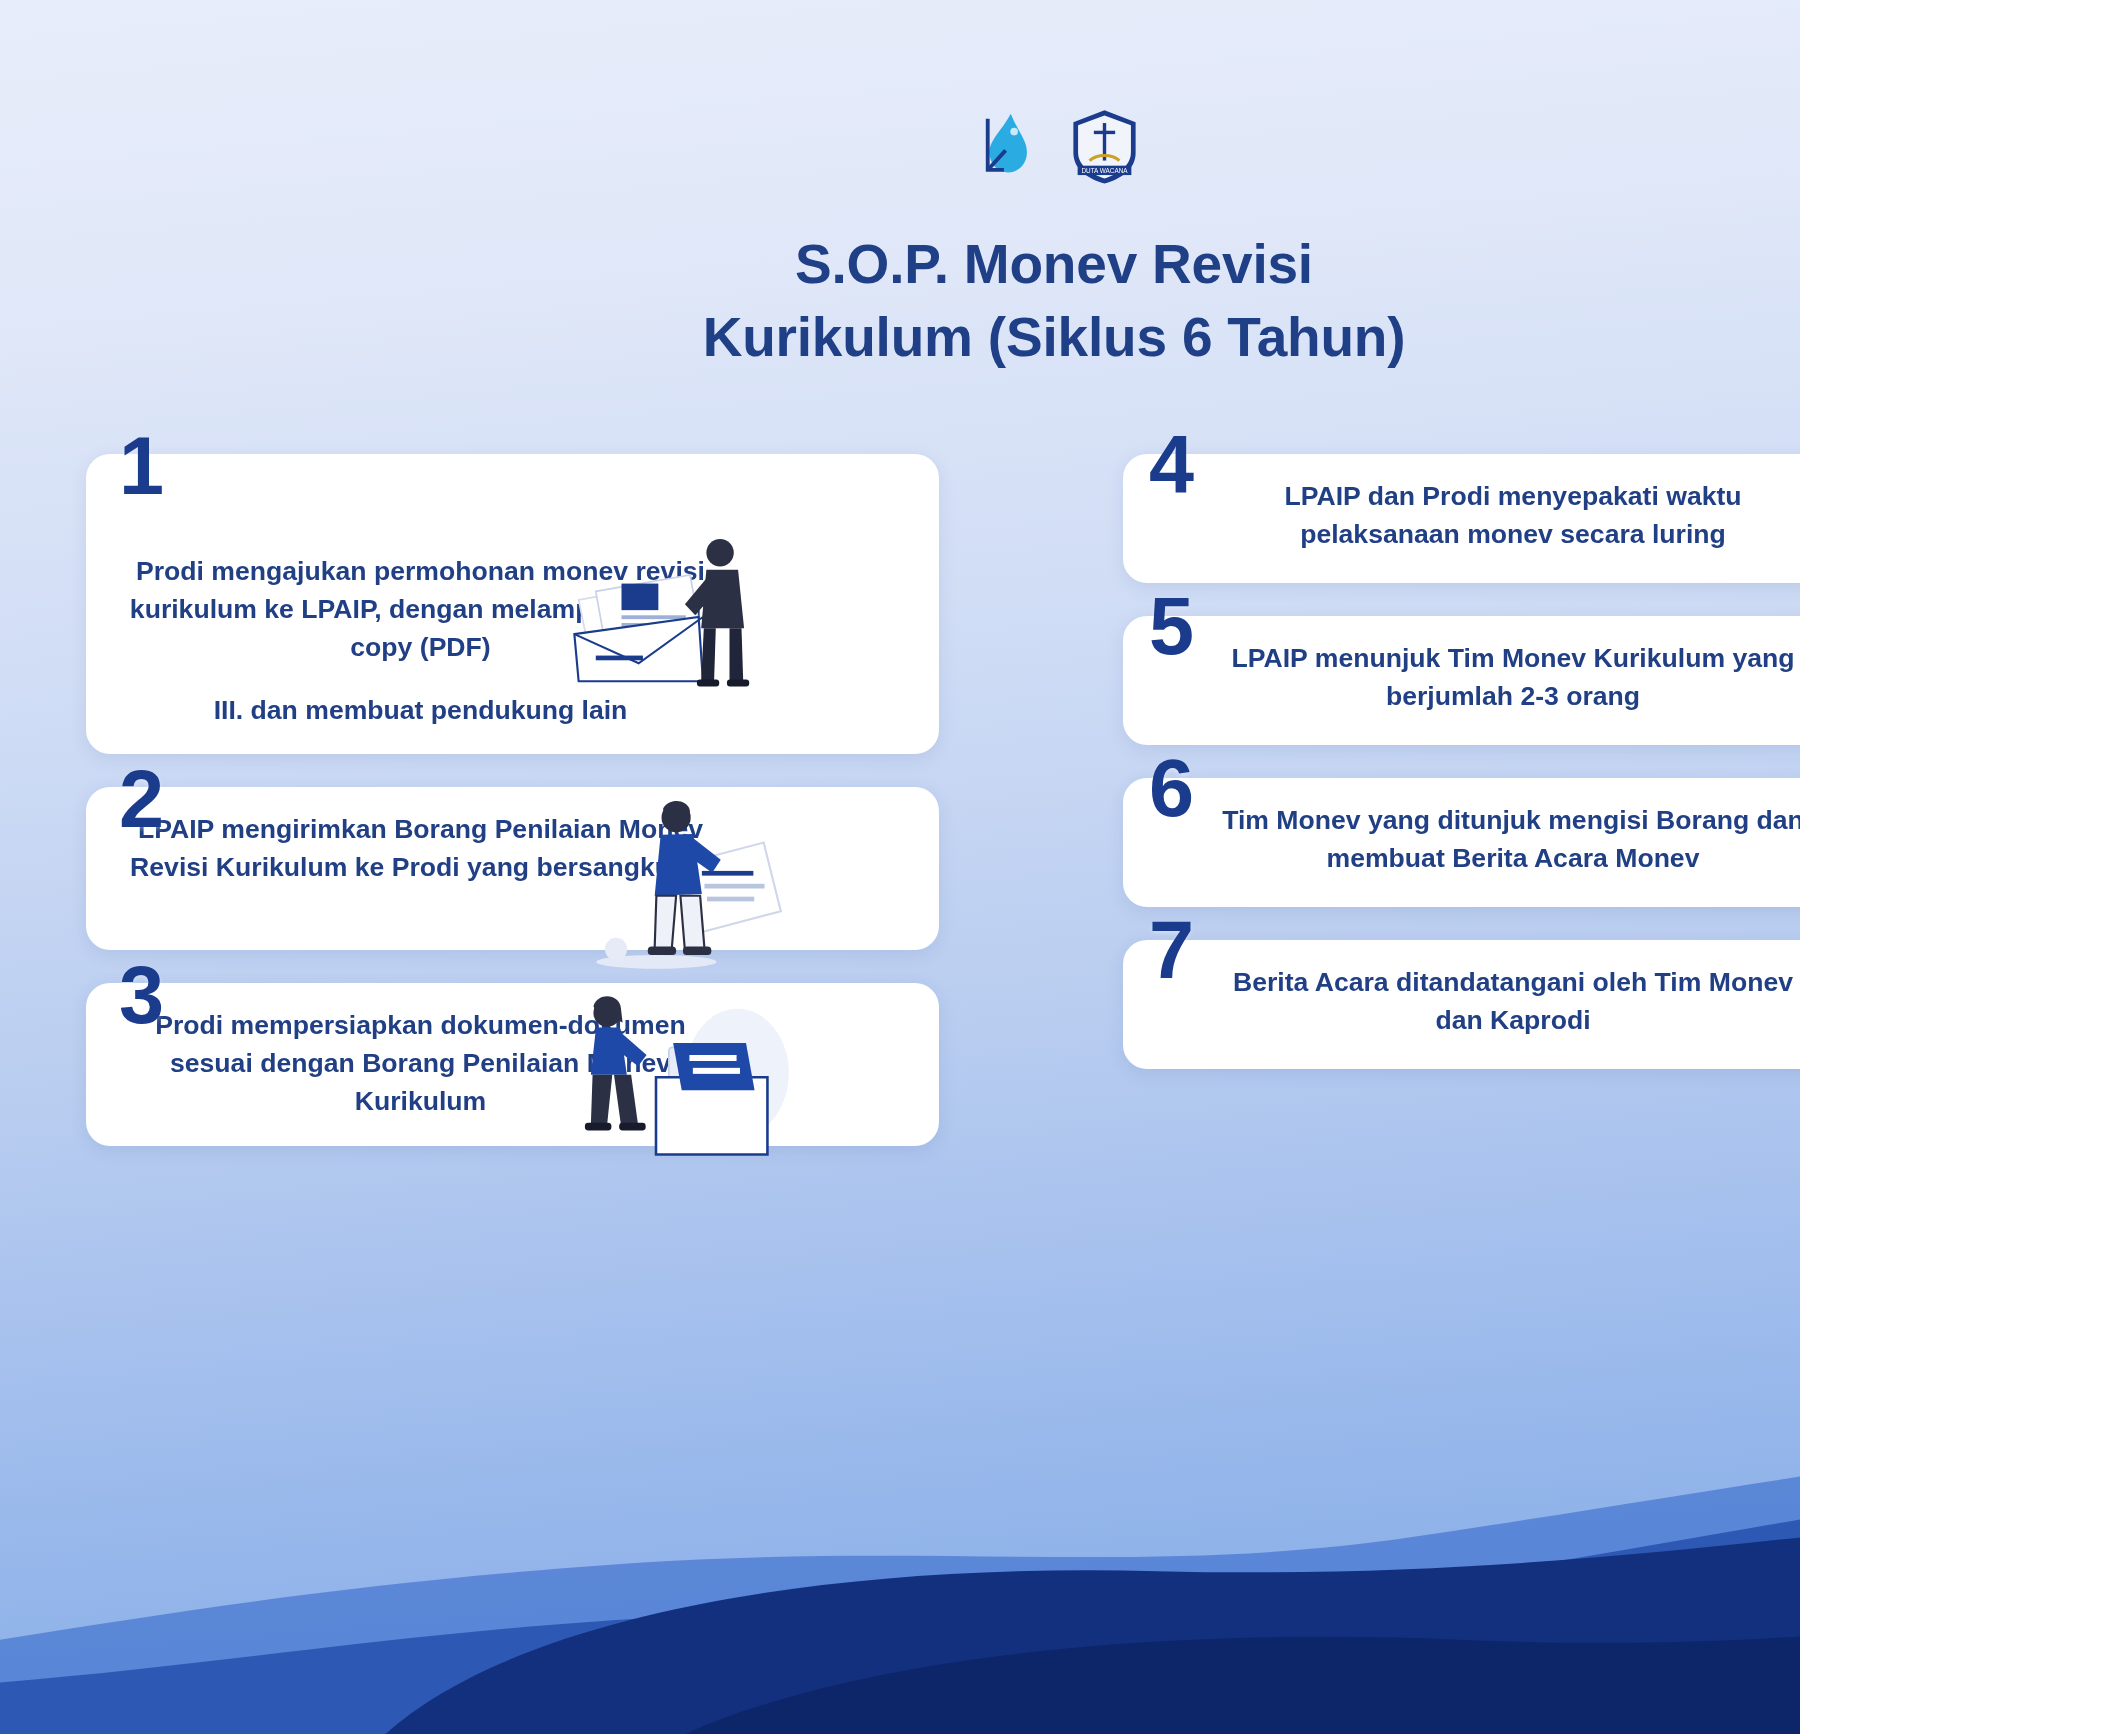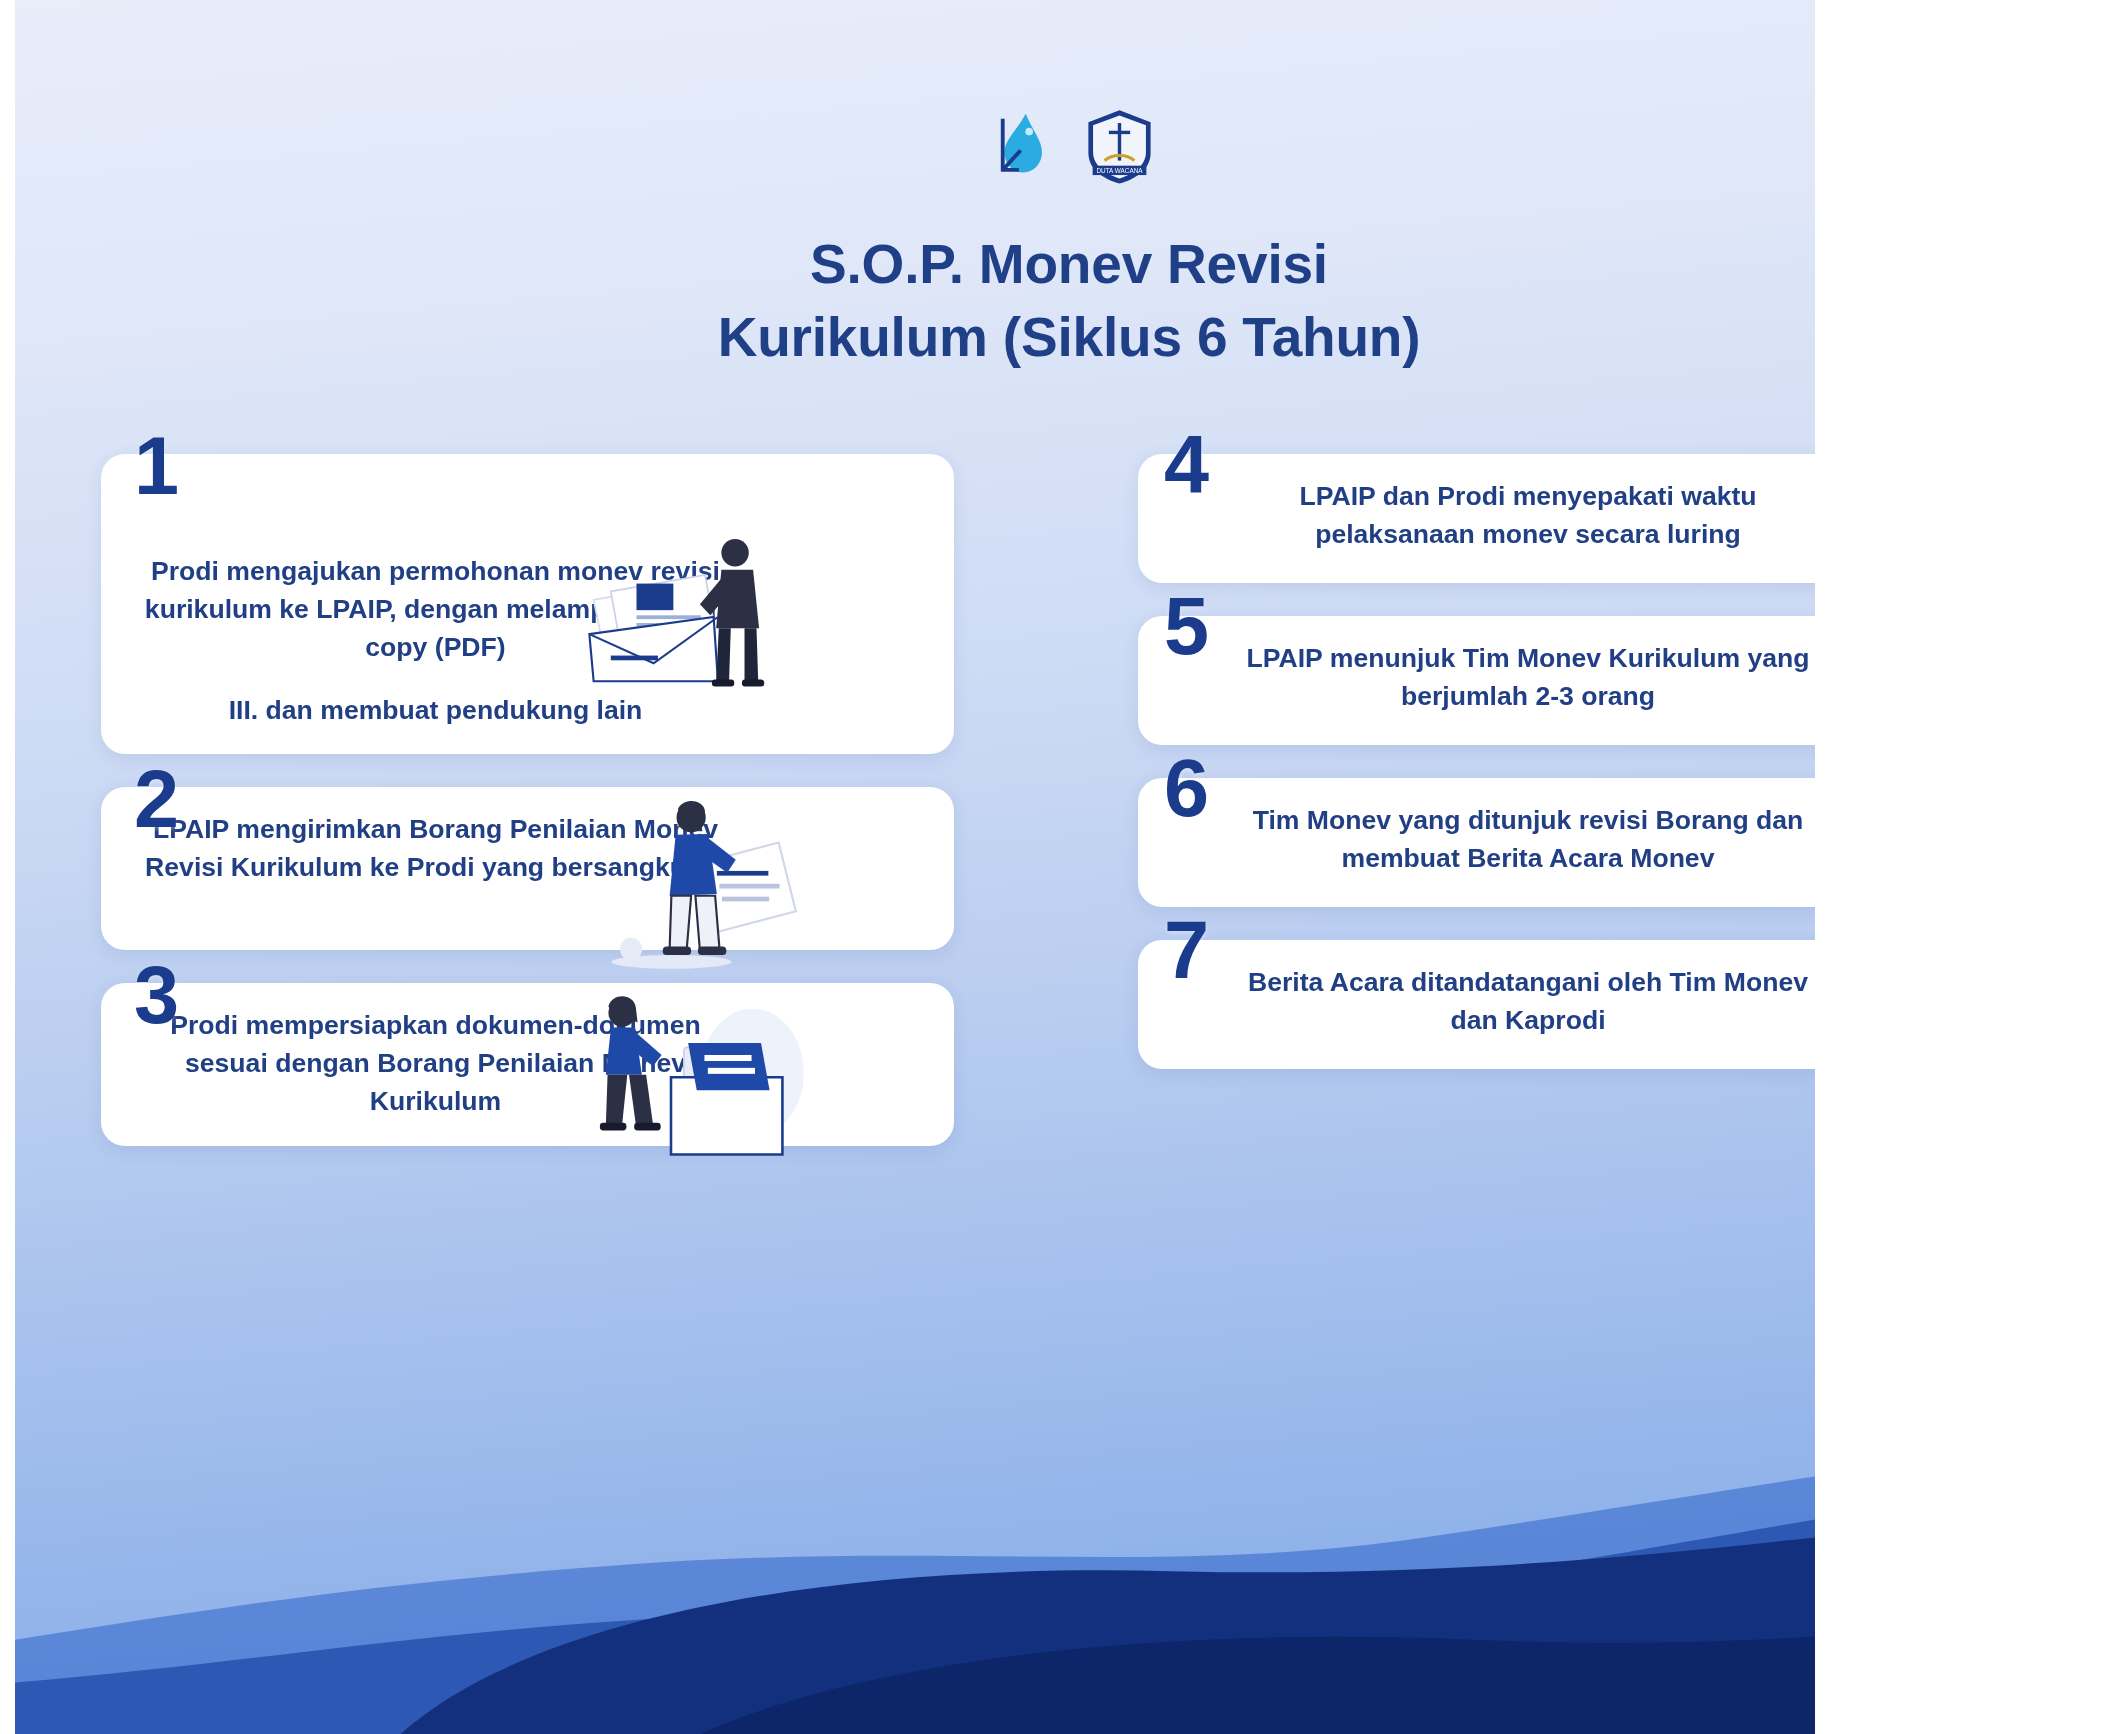--- a/index.html
+++ b/index.html
@@ -12,21 +12,20 @@
     font-family: "Liberation Sans", sans-serif;
     overflow: hidden;
   }
 
   .poster {
     position: relative;
     width: 1800px;
     height: 1734px;
     background: linear-gradient(175deg, #e8edfa 0%, #dfe7f8 18%, #cfdcf5 38%, #b9cdf0 58%, #9dbbec 78%, #7ea8e6 100%);
     overflow: hidden;
-    margin-left: 15px;
   }
 
   
   .wave-layer {
     position: absolute;
     left: 0;
     bottom: 0;
     width: 2108px;
     height: 600px;
     pointer-events: none;
@@ -320,21 +319,21 @@
           <rect x="162" y="384" width="140" height="18" rx="8" fill="#171b2c"></rect>
           <rect x="302" y="380" width="128" height="18" rx="8" fill="#3c4257"></rect>
         </svg>
       </div>
     </div>
 
     <div class="step step-6">
       <div class="step-num">6</div>
       <div class="card">
         <div class="card-inner">
-          <div class="step-text">Tim Monev yang ditunjuk revisi Borang dan membuat Berita Acara Monev</div>
+          <div class="step-text">Tim Monev yang ditunjuk mengisi Borang dan membuat Berita Acara Monev</div>
         </div>
         <svg class="art art-6" width="201" height="163" viewBox="0 0 470 380">
           <rect x="110" y="58" width="300" height="14" rx="6" fill="#dbe2f1"></rect>
           <g fill="#2b3044">
             <rect x="330" y="96" width="86" height="12"></rect>
             <rect x="330" y="126" width="86" height="12"></rect>
             <rect x="330" y="156" width="86" height="12"></rect>
           </g>
           <rect x="300" y="96" width="16" height="12" fill="#9aa6c4"></rect>
           <rect x="300" y="126" width="16" height="12" fill="#9aa6c4"></rect>

